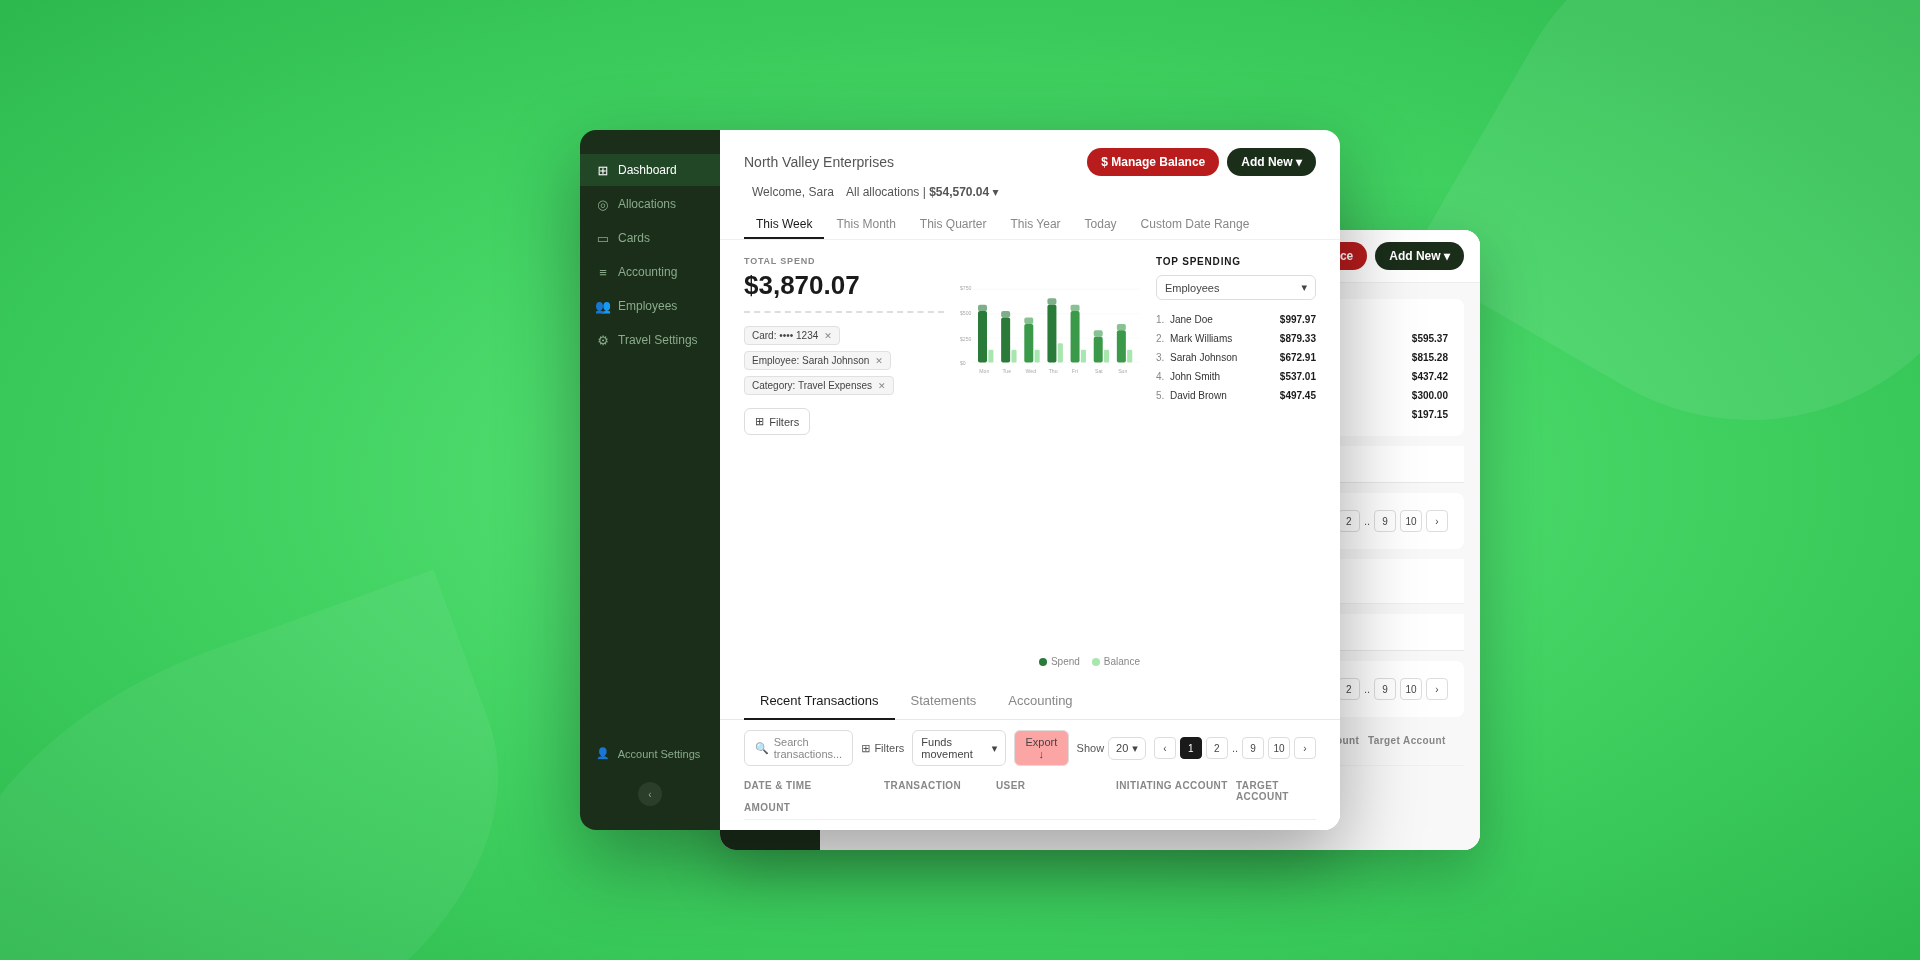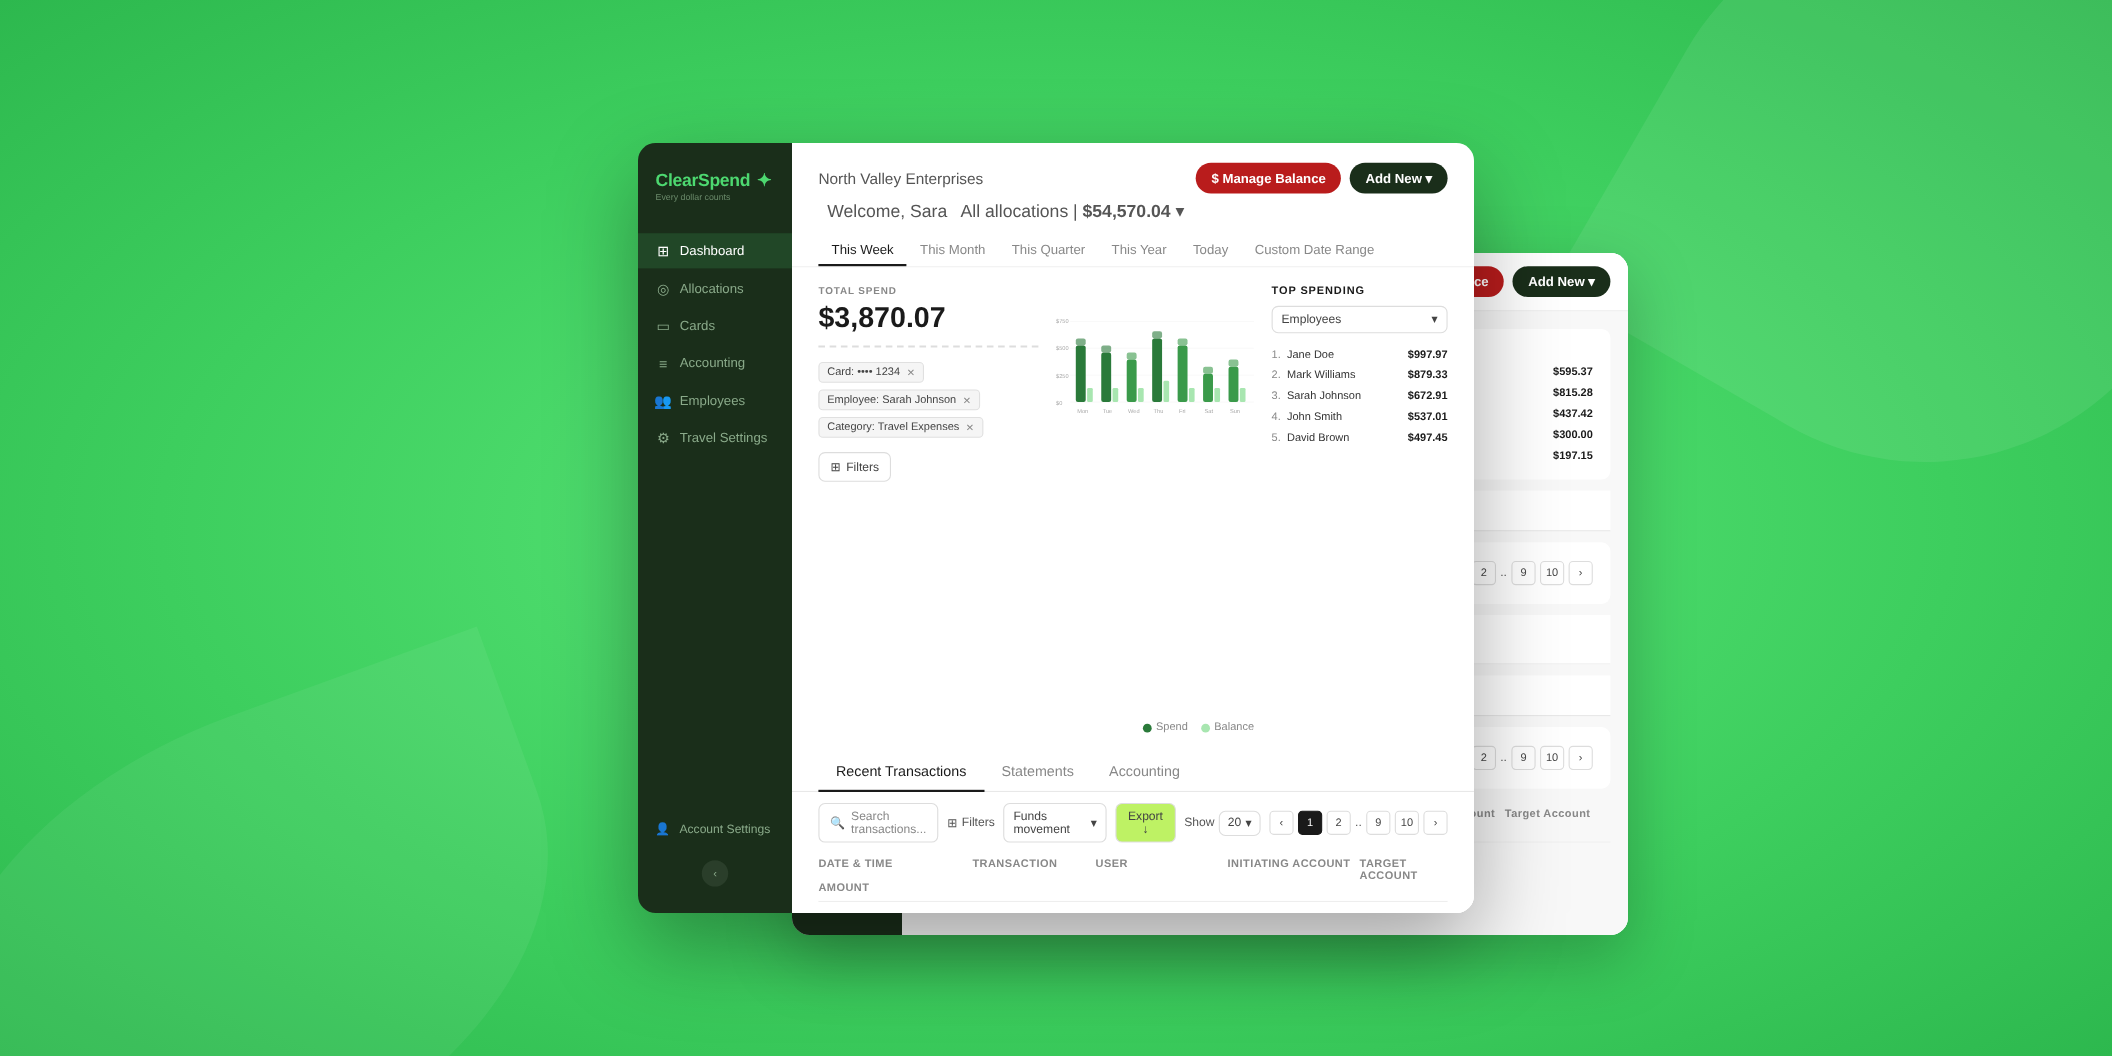--- a/index.html
+++ b/index.html
@@ -189,21 +189,21 @@
       gap: 5px;
     }
     .welcome-line {
       font-size: 15px;
       font-weight: 600;
       color: #1a1a1a;
       margin-bottom: 12px;
     }
     .welcome-line span {
       color: #555;
-      font-size: 16px;
+      font-size: 12px;
       font-weight: 400;
       margin-left: 8px;
     }
     .date-tabs {
       display: flex;
       gap: 0;
       border-bottom: none;
     }
     .date-tab {
       padding: 6px 12px;
@@ -441,21 +441,21 @@
     .export-btn {
       display: flex;
       align-items: center;
       gap: 4px;
       border: 1px solid #ddd;
       border-radius: 6px;
       padding: 5px 10px;
       font-size: 11px;
       color: #444;
       cursor: pointer;
-      background: #bef264;
+      background: #fca5a5;
     }
     .show-control {
       display: flex;
       align-items: center;
       gap: 4px;
       font-size: 11px;
       color: #555;
     }
     .show-dropdown {
       display: flex;
@@ -753,27 +753,20 @@
         <div>Target Account</div>
         <div>Amount</div>
       </div>
     </div>
   </div>
 </div>
 
 <div class="app-window">
 
   <div class="sidebar">
-    <div class="logo-area">
-      <div class="logo-name">
-        <span style="color:#4dd870">Clear</span><span>Spend</span>
-        <span style="font-size:16px;color:#4dd870;margin-left:2px">✦</span>
-      </div>
-      <div class="logo-tagline">Every dollar counts</div>
-    </div>
     <div class="nav-items">
       <div class="nav-item active">
         <span class="nav-icon">⊞</span>
         <span>Dashboard</span>
       </div>
       <div class="nav-item">
         <span class="nav-icon">◎</span>
         <span>Allocations</span>
       </div>
       <div class="nav-item">

